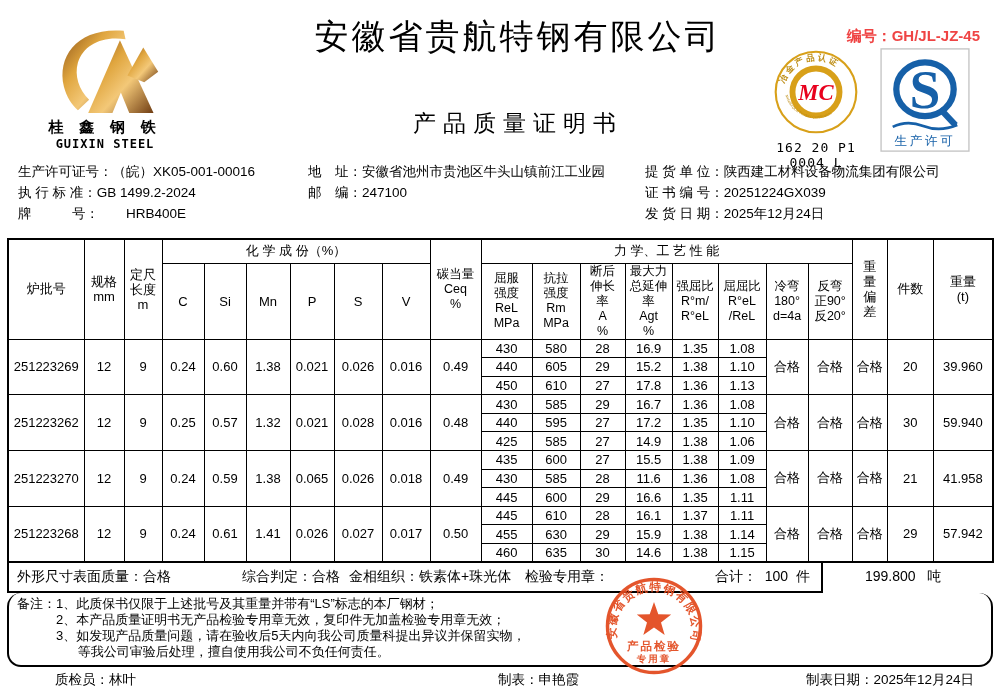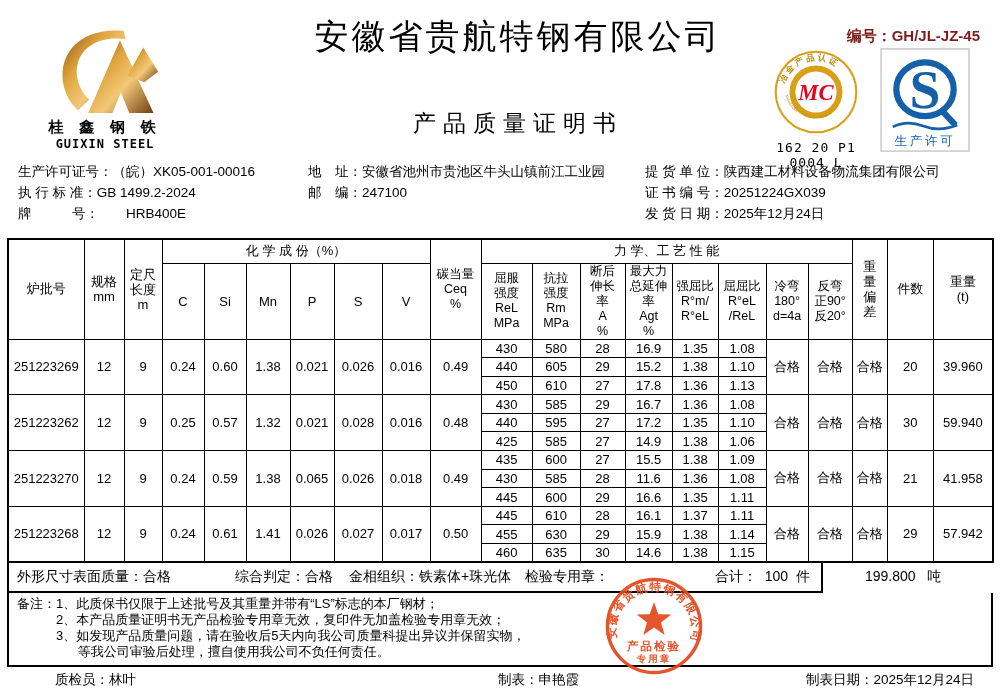--- a/index.html
+++ b/index.html
@@ -8,21 +8,21 @@
            font-family:"Liberation Sans", sans-serif; color:#000; }
 
   
   .brand { position:absolute; left:40px; top:22px; width:130px; text-align:center; }
   .brand svg { display:block; margin:0 auto; }
   .brand-cn { font-size:15px; font-weight:bold; letter-spacing:6px; white-space:pre; font-family:"Liberation Serif", serif; }
   .brand-en { font-size:12px; font-weight:bold; letter-spacing:1px; font-family:"DejaVu Sans Mono", monospace; }
   .titles { position:absolute; left:0; top:0; width:1000px; text-align:center; padding-left:36px; }
   .company-title { margin-top:14px; font-size:34px; letter-spacing:3px; font-family:"Liberation Serif", serif; }
   .doc-title { margin-top:48px; font-size:23px; letter-spacing:7px; font-family:"Liberation Serif", serif; }
-  .serial-no { position:absolute; top:27px; right:20px; font-size:15px; color:#7f1d1d; font-weight:bold; white-space:pre; }
+  .serial-no { position:absolute; top:27px; right:20px; font-size:15px; color:#ef4444; font-weight:bold; white-space:pre; }
   .mc-box { position:absolute; left:770px; top:50px; width:92px; text-align:center; }
   .mc-code { font-size:13px; margin-top:2px; letter-spacing:1px; font-family:"DejaVu Sans Mono", monospace; }
   .qs-box { position:absolute; left:880px; top:48px; }
 
   
   .info { position:absolute; top:161px; left:0; width:1000px; font-size:13.5px; }
   .info-col { position:absolute; top:0; }
   .info-col.c1 { left:18px; }
   .info-col.c2 { left:308px; }
   .info-col.c3 { left:645px; }
@@ -40,27 +40,27 @@
   table.data-table tbody tr { height:18.6px; }
   .pre { white-space:pre-line; line-height:15px; }
   .small { font-size:12.5px; }
   .vtext { line-height:15px; white-space:pre-line; }
 
   
   .summary { position:absolute; left:7px; top:562px; width:816px; height:31px;
              border-left:2px solid #000; border-right:2px solid #000; border-bottom:2px solid #000;
              font-size:14px; line-height:29px; white-space:nowrap; }
   .summary span { position:absolute; white-space:pre; }
-  .s1 { left:8px; }  .s2 { left:226px;text-align:center; } .s3 { left:340px; } .s4 { left:516px; }
+  .s1 { left:8px; }  .s2 { left:233px;text-align:center; } .s3 { left:340px; } .s4 { left:516px; }
   .s5 { left:706px; } .s6 { left:856px; }
 
   
   .notes { position:absolute; left:7px; top:593px; width:986px; height:74px;
            border-left:2px solid #000; border-right:2px solid #000; border-bottom:2px solid #000;
-           font-size:13px; padding:3px 0 0 8px; }
+           font-size:13px; padding:3px 0 0 8px;border-radius:14px; }
   .notes-row { display:flex; }
   .notes-label { white-space:pre; line-height:16px; }
   .notes-lines div { line-height:16px; white-space:pre; }
 
   
   .footer { position:absolute; left:0; top:667px; width:1000px; height:27px; font-size:13.5px; line-height:26px; }
   .footer span { position:absolute; white-space:pre; }
   .f1 { left:55px; } .f2 { left:498px; } .f3 { right:26px; }
 
   

